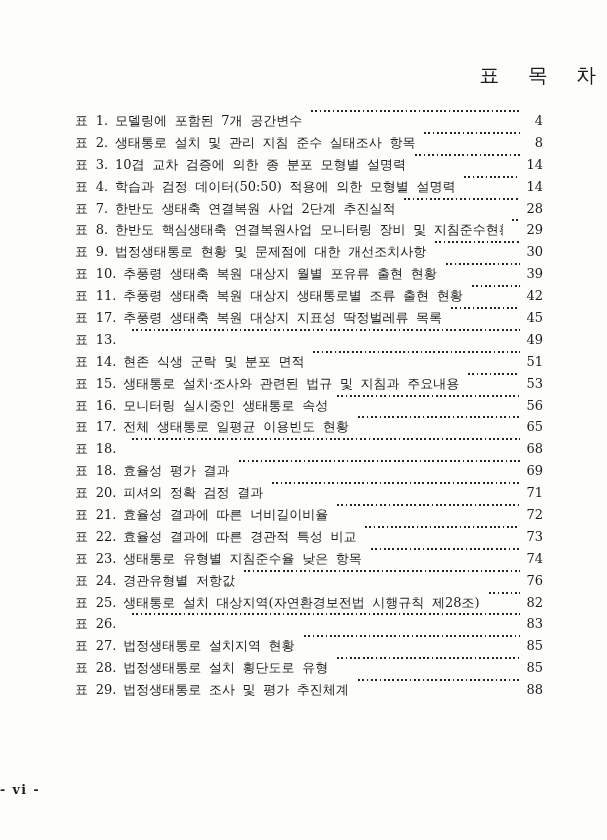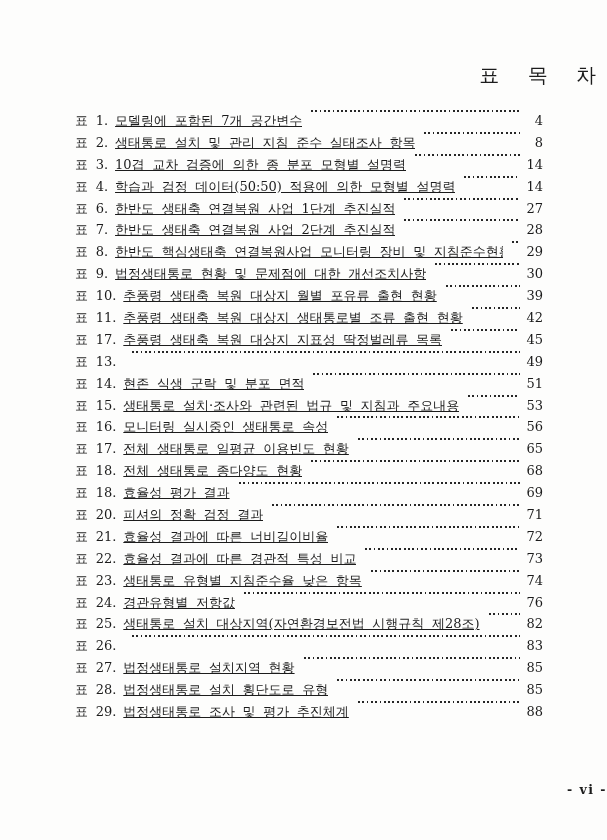--- a/index.html
+++ b/index.html
@@ -46,41 +46,40 @@
     word-spacing: 3.5px;
     white-space: nowrap;
   }
   .toc-label {
     margin-right: 7px;
     flex: 0 0 auto;
   }
   .toc-title {
     flex: 0 1 auto;
     overflow: hidden;
-    text-decoration: underline;
   }
   .dot-leader {
     flex: 1 1 8px;
     min-width: 8px;
     height: 2px;
     align-self: baseline;
     margin: 0 5px 0 9px;
     background: repeating-linear-gradient(to right, #262626 0 1.8px, transparent 1.8px 4.3px);
   }
   .toc-page {
     flex: 0 0 auto;
     min-width: 18px;
     text-align: right;
   }
   .page-footer {
     position: absolute;
     top: 782px;
     left: 0;
     width: 100%;
-    text-align: right;
+    text-align: left;
     font-size: 12.5px;
     font-weight: bold;
     letter-spacing: 1.5px;
   }
 </style>
 </head>
 <body>
 
 <div class="page">
 
@@ -109,26 +108,20 @@
   </div>
 
   <div class="toc-row">
     <span class="toc-label">표 4.</span>
     <span class="toc-title">학습과 검정 데이터(50:50) 적용에 의한 모형별 설명력</span>
     <span class="dot-leader"></span>
     <span class="toc-page">14</span>
   </div>
 
 
-  <div class="toc-row">
-    <span class="toc-label">표 6.</span>
-    <span class="toc-title">한반도 생태축 연결복원 사업 1단계 추진실적</span>
-    <span class="dot-leader"></span>
-    <span class="toc-page">27</span>
-  </div>
 
   <div class="toc-row">
     <span class="toc-label">표 7.</span>
     <span class="toc-title">한반도 생태축 연결복원 사업 2단계 추진실적</span>
     <span class="dot-leader"></span>
     <span class="toc-page">28</span>
   </div>
 
   <div class="toc-row">
     <span class="toc-label">표 8.</span>
@@ -194,21 +187,20 @@
 
   <div class="toc-row">
     <span class="toc-label">표 17.</span>
     <span class="toc-title">전체 생태통로 일평균 이용빈도 현황</span>
     <span class="dot-leader"></span>
     <span class="toc-page">65</span>
   </div>
 
   <div class="toc-row">
     <span class="toc-label">표 18.</span>
-    <span class="toc-title">전체 생태통로 종다양도 현황</span>
     <span class="dot-leader"></span>
     <span class="toc-page">68</span>
   </div>
 
   <div class="toc-row">
     <span class="toc-label">표 18.</span>
     <span class="toc-title">효율성 평가 결과</span>
     <span class="dot-leader"></span>
     <span class="toc-page">69</span>
   </div>

